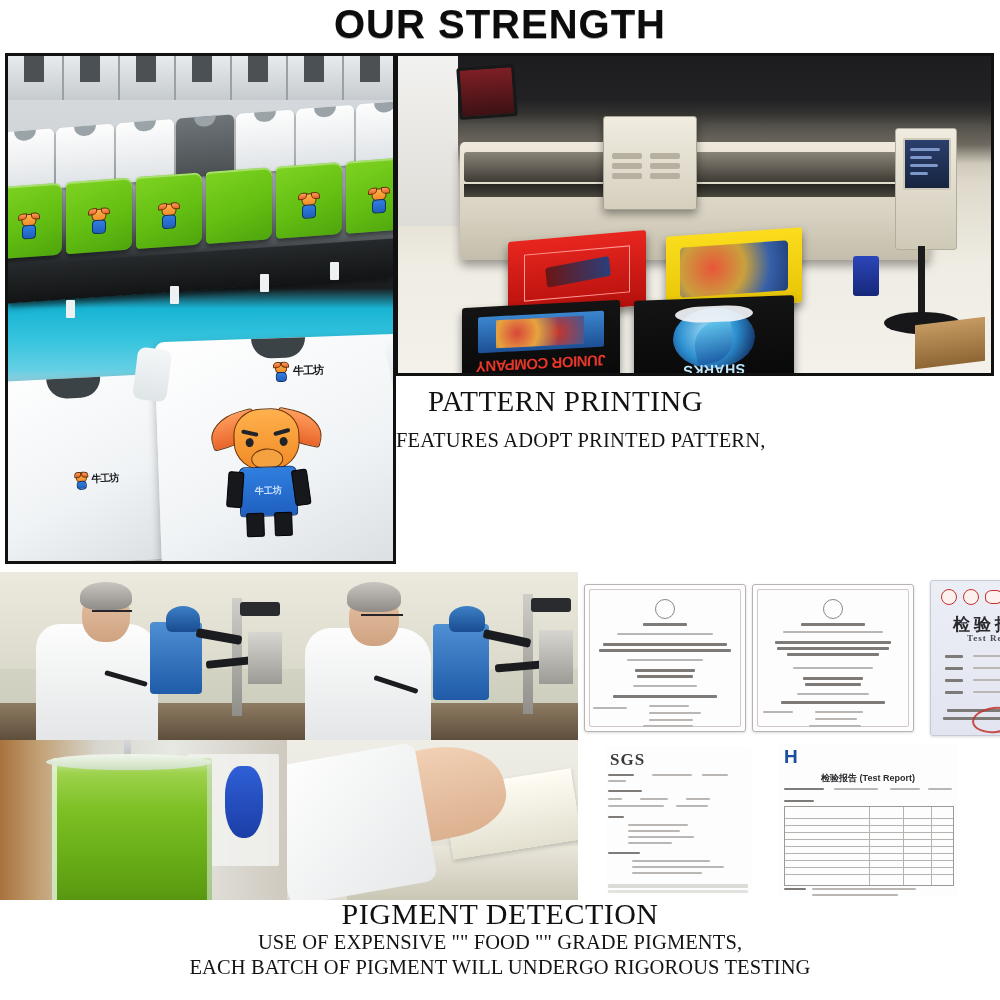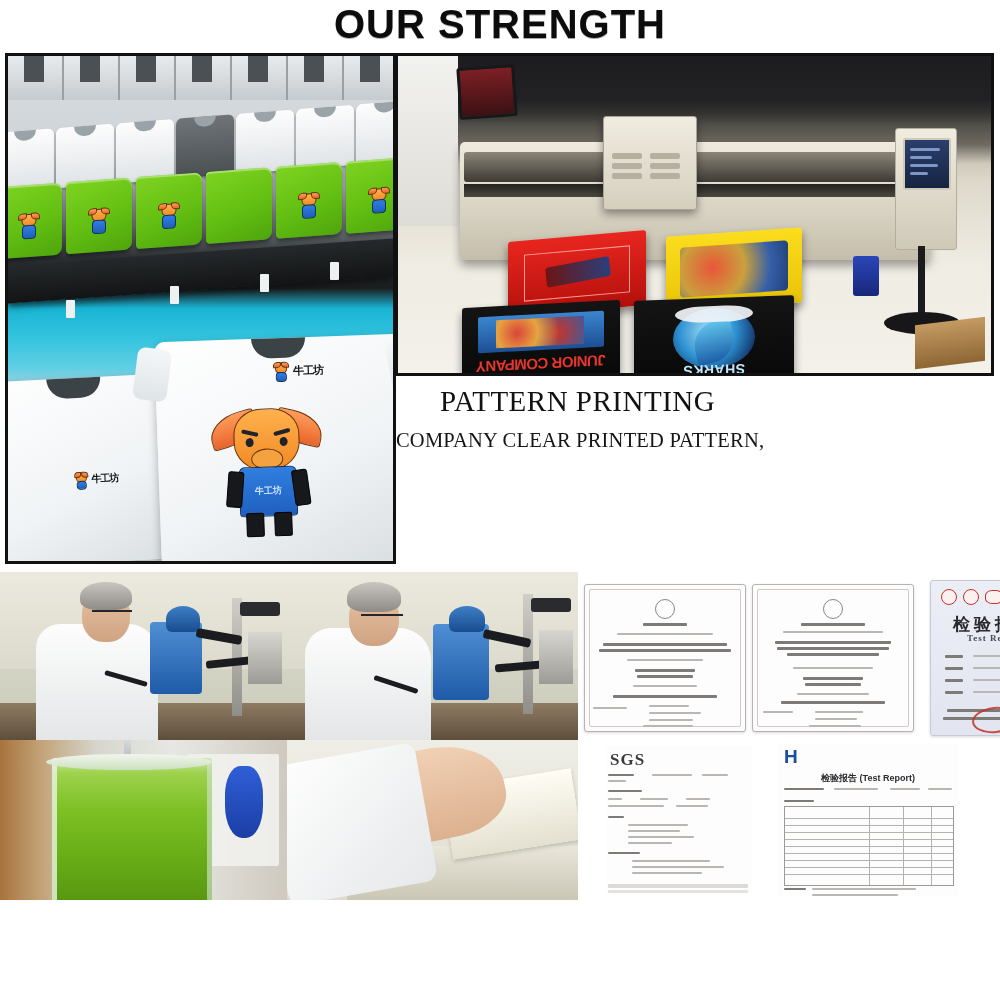--- a/index.html
+++ b/index.html
@@ -111,21 +111,21 @@
       background:linear-gradient(#5fc3ec,#1c5fa8);border-radius:60% 8% 60% 8%;}
   .shark .banner{position:absolute;left:50%;transform:translateX(-50%);background:#f2f4f7;border-radius:50%/70%;}
   .shark .word{position:absolute;left:0;width:100%;text-align:center;color:#bfe6fb;
       font-family:"Liberation Sans",sans-serif;font-weight:bold;letter-spacing:.5px;}
   .pr-box{position:absolute;right:6px;bottom:8px;width:70px;height:44px;background:linear-gradient(#c59a62,#8d6634);
       transform:skewY(-7deg);}
   .pr-blue{position:absolute;left:455px;top:200px;width:26px;height:40px;background:linear-gradient(#2b46b8,#17277a);border-radius:3px;}
 
   
   #pattern-block{position:absolute;left:396px;top:385px;width:600px;}
-  .pp-head{font-size:29px;letter-spacing:.5px;color:#121212;padding-left:44px;margin-bottom:12px;font-weight:normal;}
+  .pp-head{font-size:29px;letter-spacing:.5px;color:#121212;padding-left:32px;margin-bottom:12px;font-weight:normal;}
   .pp-line{font-size:20.5px;color:#151515;letter-spacing:.2px;line-height:1;margin-bottom:18px;}
 
   
   #panel-labA{left:0;top:572px;width:287px;height:168px;}
   #panel-labB{left:287px;top:572px;width:291px;height:168px;}
   #panel-beaker{left:0;top:740px;width:287px;height:160px;}
   #panel-hands{left:287px;top:740px;width:291px;height:160px;}
 
   .lab-bg{position:absolute;inset:0;background:linear-gradient(#e6e6dc,#d5d6c6 45%,#c9cab8);}
   .lab-wall{position:absolute;left:0;top:0;width:100%;height:58%;background:linear-gradient(#eceade,#dcdacc);}
@@ -406,21 +406,21 @@
           <div class="fin" style="top:14px;width:40px;height:40px;"></div>
           <div class="banner" style="top:-2px;width:78px;height:16px;opacity:.92;"></div>
           <div class="word flip" style="top:54px;font-size:14px;">SHARKS</div>
         </div>
       </div>
     </div>
   </div>
 
   <div id="pattern-block">
     <div class="pp-head">PATTERN PRINTING</div>
-    <div class="pp-line">COMPANY CLEAR PRINTED PATTERN,</div>
+    <div class="pp-line">FEATURES ADOPT PRINTED PATTERN,</div>
   </div>
 
   <div class="photo" id="panel-labA">
     <div class="inner">
       <div class="lab-bg"></div>
         <div class="lab-wall"></div>
         <div class="lab-bench"></div>
       <div class="lab-post" style="left:232px;top:26px;width:10px;height:118px;"></div>
       <div class="lab-person" style="left:36px;top:52px;width:122px;height:120px;border-radius:24px 30px 0 0;"></div>
       <div class="lab-head" style="left:82px;top:16px;width:48px;height:54px;"></div>
@@ -590,14 +590,19 @@
         <div class="r" style="top:53px;"></div>
         <div class="r" style="top:60px;"></div>
         <div class="r" style="top:67px;"></div>
       </div>
       <div class="tline dark" style="left:6px;top:144px;width:22px;height:2px;"></div>
       <div class="tline" style="left:34px;top:144px;width:104px;height:1.6px;"></div>
       <div class="tline" style="left:34px;top:150px;width:86px;height:1.6px;"></div>
     </div>
   </div>
 
+  <div id="pigment-block">
+    <div class="pg-head">PIGMENT DETECTION</div>
+    <div class="pg-line">USE OF EXPENSIVE "" FOOD "" GRADE PIGMENTS,</div>
+    <div class="pg-line">EACH BATCH OF PIGMENT WILL UNDERGO RIGOROUS TESTING</div>
+  </div>
 
 </div>
 
 </body></html>

